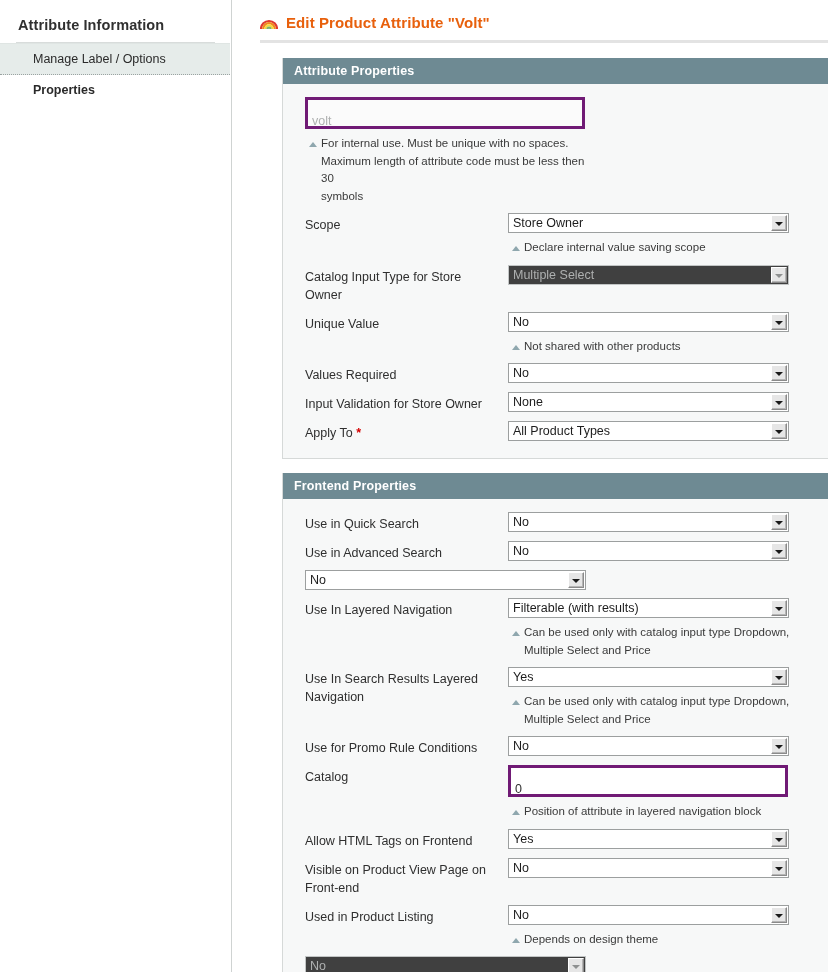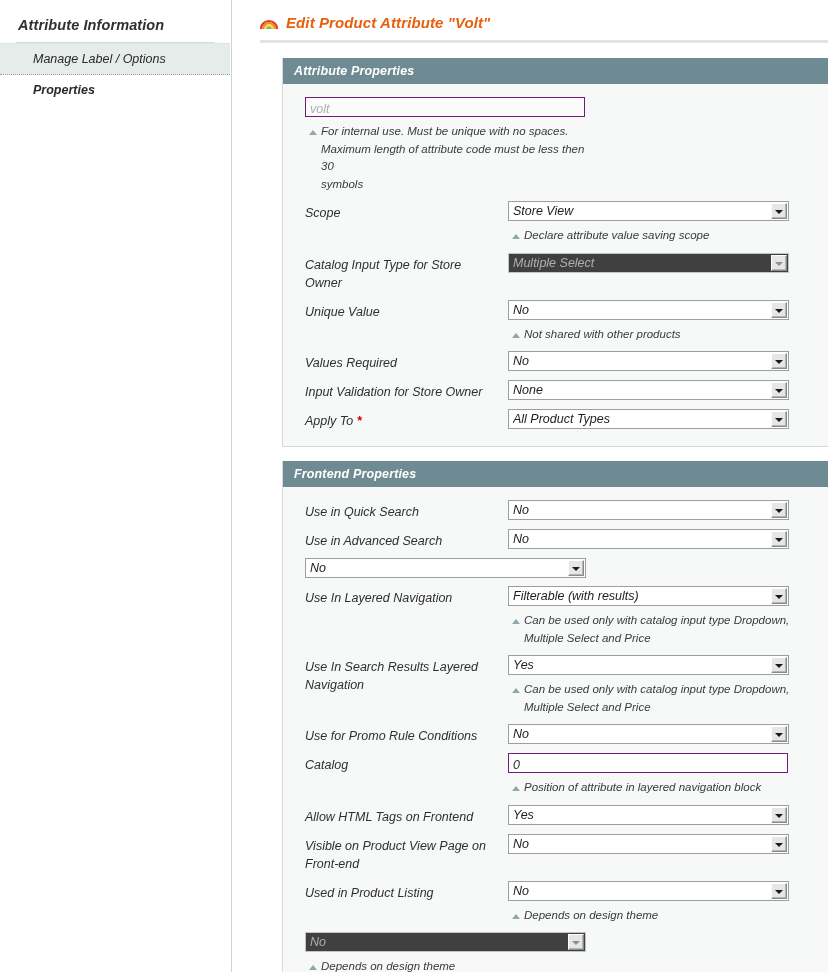--- a/index.html
+++ b/index.html
@@ -6,21 +6,21 @@
   html, body {
     margin: 0; padding: 0;
     width: 828px; height: 972px;
     background: #ffffff;
     font-family: "Liberation Sans", sans-serif;
     font-size: 12px;
     color: #2f2f2f;
     overflow: hidden;
   }
 
-  #page { position: relative; width: 660px; height: 972px; font-style: italic; }
+  #page { position: relative; width: 660px; height: 972px; }
 
   
   #sidebar {
     position: absolute;
     left: 0; top: 0;
     width: 232px; height: 972px;
     background: #ffffff;
     border-right: 1px solid #cfd3d2;
   }
   .side-title {
@@ -125,22 +125,22 @@
   .req { color: #d40000; font-weight: bold; }
   .row-field { flex: 1 1 auto; min-width: 0; }
 
   .inp {
     width: 280px;
     height: 20px;
     font-family: "Liberation Sans", sans-serif;
     font-size: 12.5px;
     color: #2f2f2f;
     background: #ffffff;
-    border: 1px solid #701a75;
-    padding: 3px 4px;
+    border: 3px solid #701a75;
+    padding: 13px 4px;
     line-height: 16px;
     display: block;
   }
   .inp.disabled { color: #aeb0b0; background: #fbfbfb; }
 
   .sel {
     position: relative;
     width: 281px;
     height: 20px;
     background: #ffffff;
@@ -237,25 +237,25 @@
                   <span class="note-line first">For internal use. Must be unique with no spaces.</span>
                   <span class="note-line">Maximum length of attribute code must be less then 30</span>
                   <span class="note-line">symbols</span>
                 </div>
               </div>
             </div>
             <div class="row">
               <div class="row-label"><span>Scope</span></div>
               <div class="row-field">
                 <div class="sel">
-                  <span class="sel-text">Store View</span>
-                  <span class="arrow-btn"></span>
-                </div>
-                <div class="note">
-                  <span class="note-line first">Declare attribute value saving scope</span>
+                  <span class="sel-text">Store Owner</span>
+                  <span class="arrow-btn"></span>
+                </div>
+                <div class="note">
+                  <span class="note-line first">Declare internal value saving scope</span>
                 </div>
               </div>
             </div>
             <div class="row">
               <div class="row-label"><span>Catalog Input Type for Store Owner</span></div>
               <div class="row-field">
                 <div class="sel disabled">
                   <span class="sel-text">Multiple Select</span>
                   <span class="arrow-btn"></span>
                 </div>

